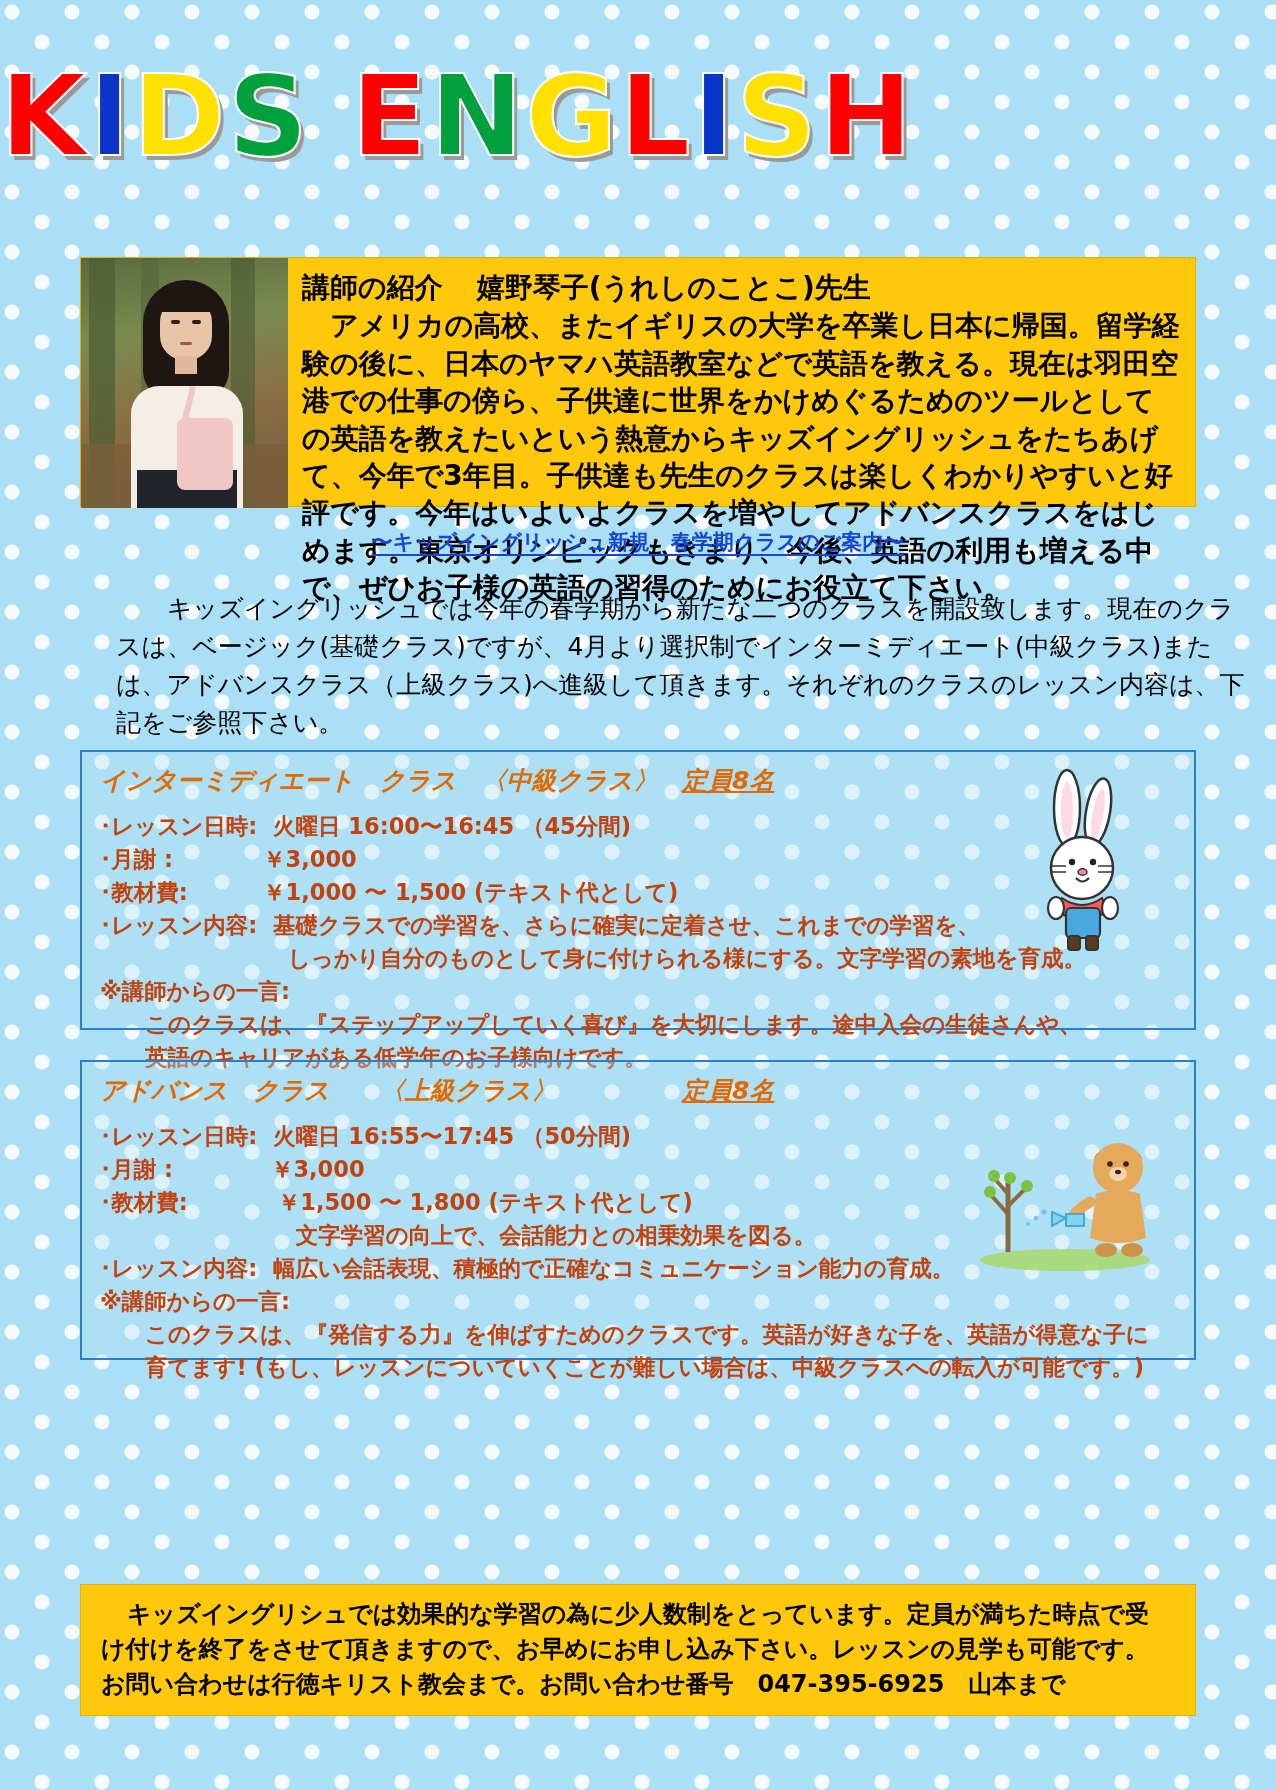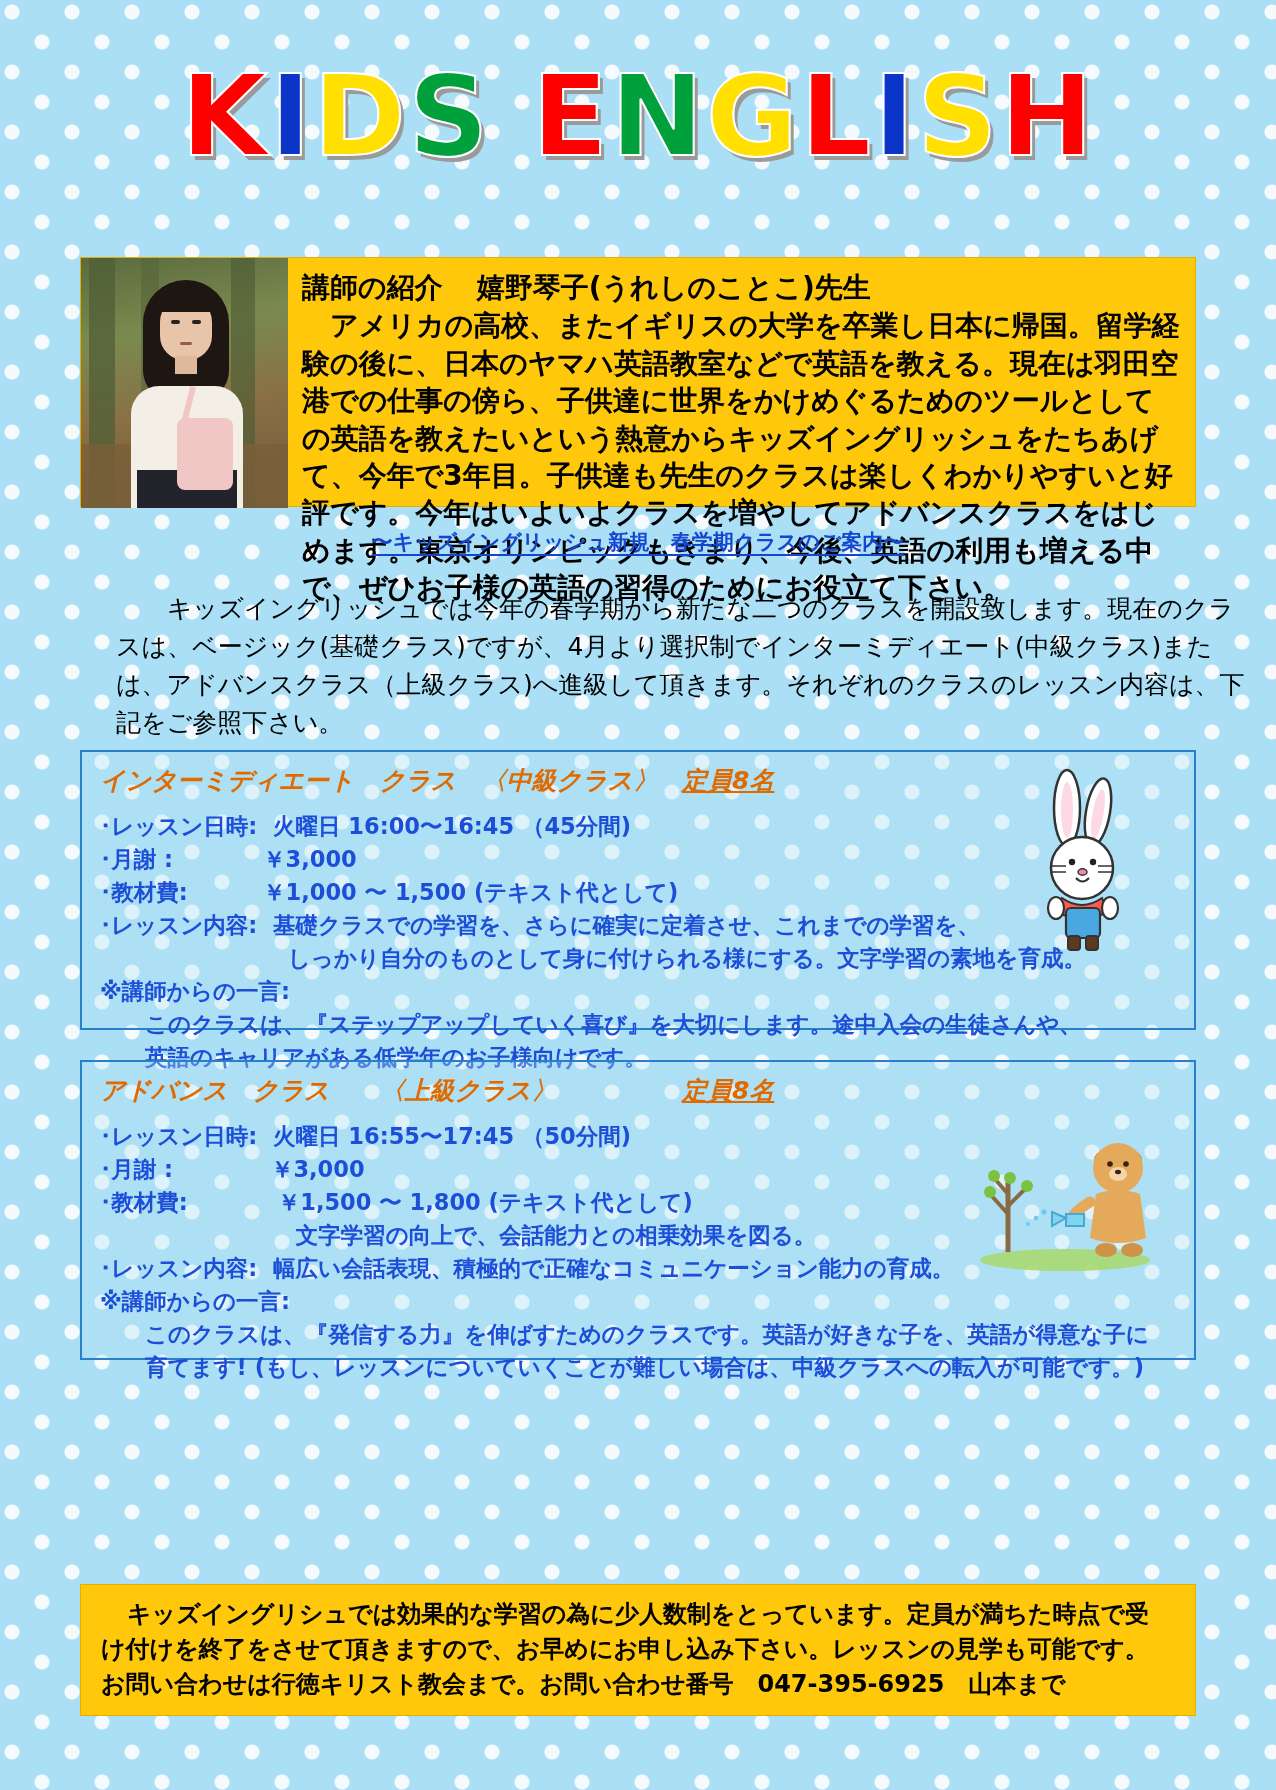--- a/index.html
+++ b/index.html
@@ -29,21 +29,20 @@
     position: absolute;
     inset: 0;
   }
 
   
   .title-wrap {
     position: absolute;
     top: 58px;
     left: 0;
     width: 1276px;
-    text-align: center;
   }
   .title {
     font-family: "DejaVu Sans", sans-serif;
     font-weight: bold;
     font-size: 112px;
     letter-spacing: 2px;
     line-height: 1.05;
     white-space: pre;
     display: inline-block;
   }
@@ -158,21 +157,21 @@
     color: #e06a00;
     font-family: "DejaVu Sans", sans-serif;
     text-decoration: underline;
   }
   .cb-lines {
     position: absolute;
     top: 58px; left: 18px;
     right: 16px;
     font-size: 22.5px;
     line-height: 1.46;
-    color: #1d4ed8;
+    color: #c2410c;
     font-weight: bold;
     font-family: "DejaVu Sans", sans-serif;
     white-space: pre;
   }
   .cb-lines div { height: 33px; }
 
   
   .rabbit { position: absolute; right: 34px; top: 16px; width: 150px; height: 190px; }
   
   .bear { position: absolute; right: 34px; top: 40px; width: 190px; height: 170px; }

